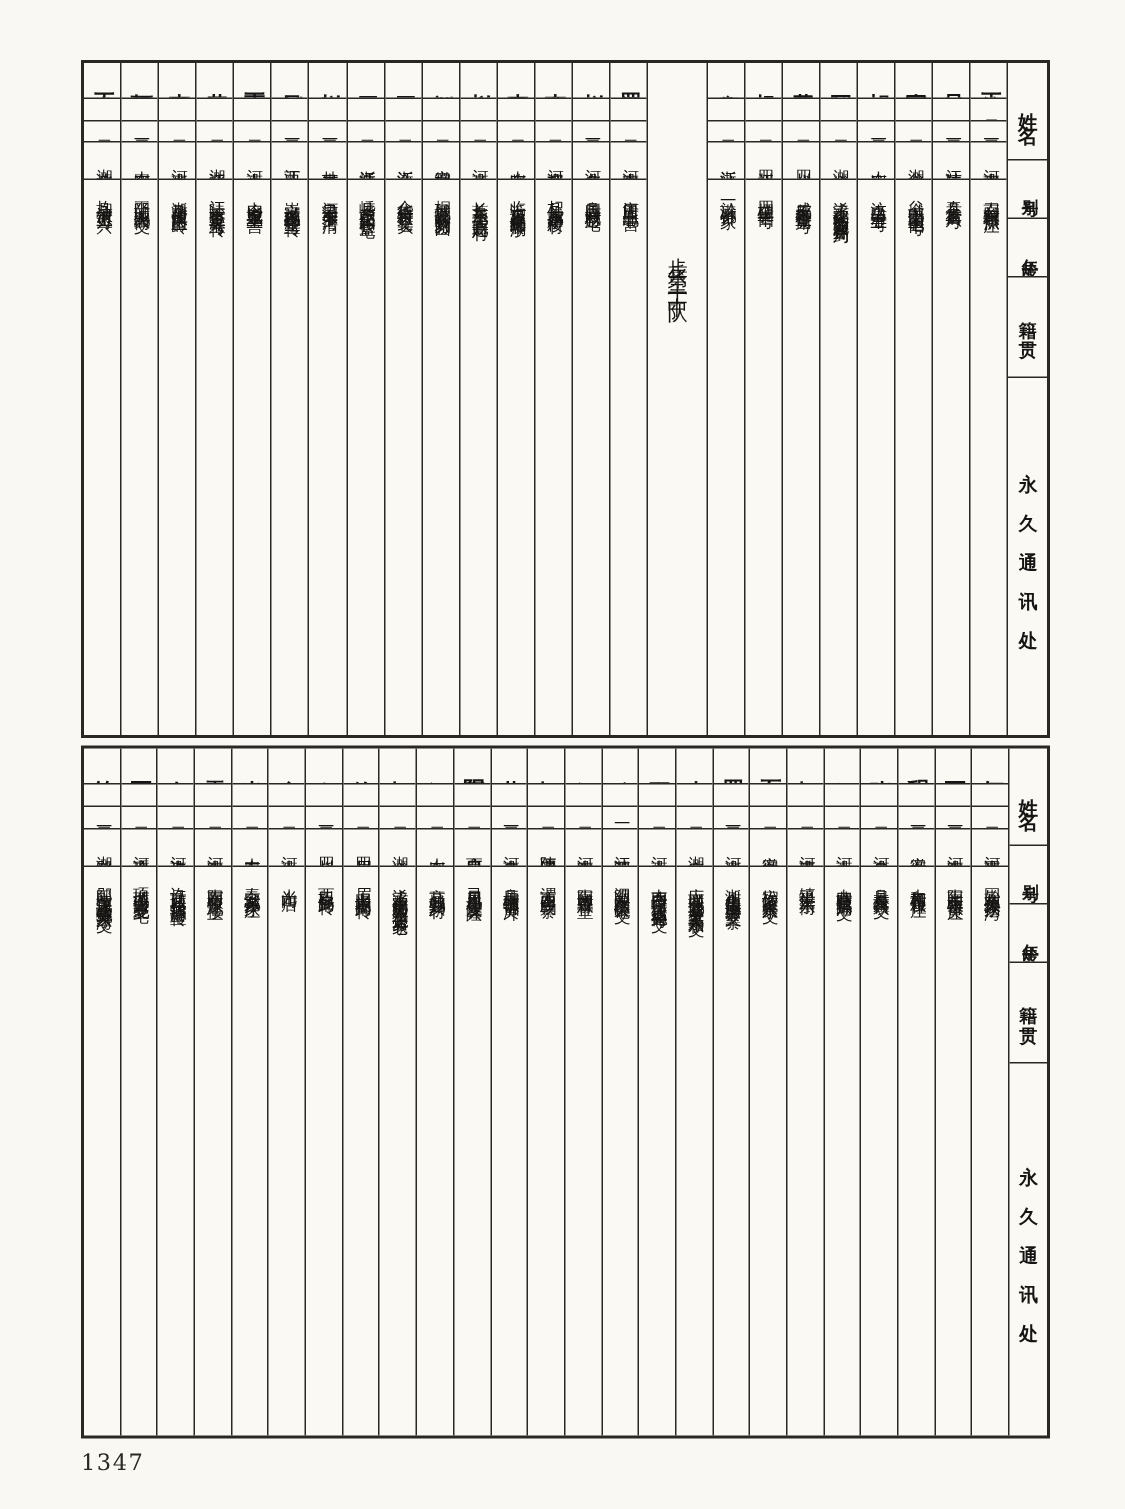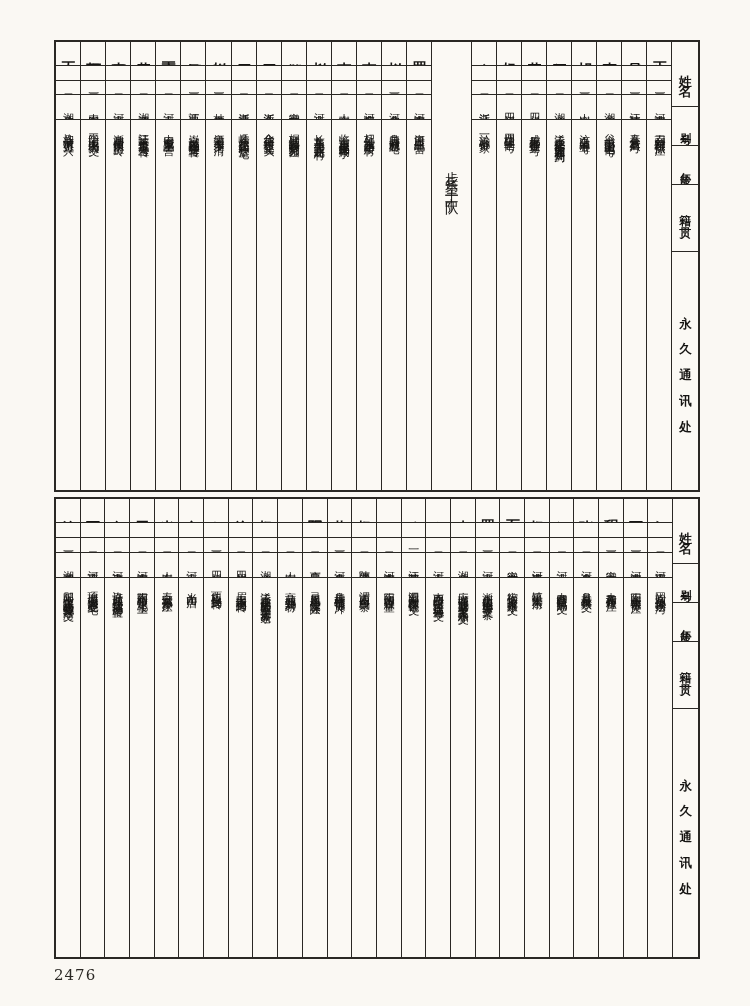--- a/index.html
+++ b/index.html
@@ -909,14 +909,14 @@
           <span class="v">二一</span>
         </div>
         <div class="cell cell-native">
           <span class="v">湖北郧阳</span>
         </div>
         <div class="cell cell-addr">
           <span class="v">郧阳黄龙镇大峡乡转鲍家湾交</span>
         </div>
       </div>
     </div>
-  <div class="page-number">2476</div>
+  <div class="page-number">1347</div>
 </div>
 
 </body></html>

